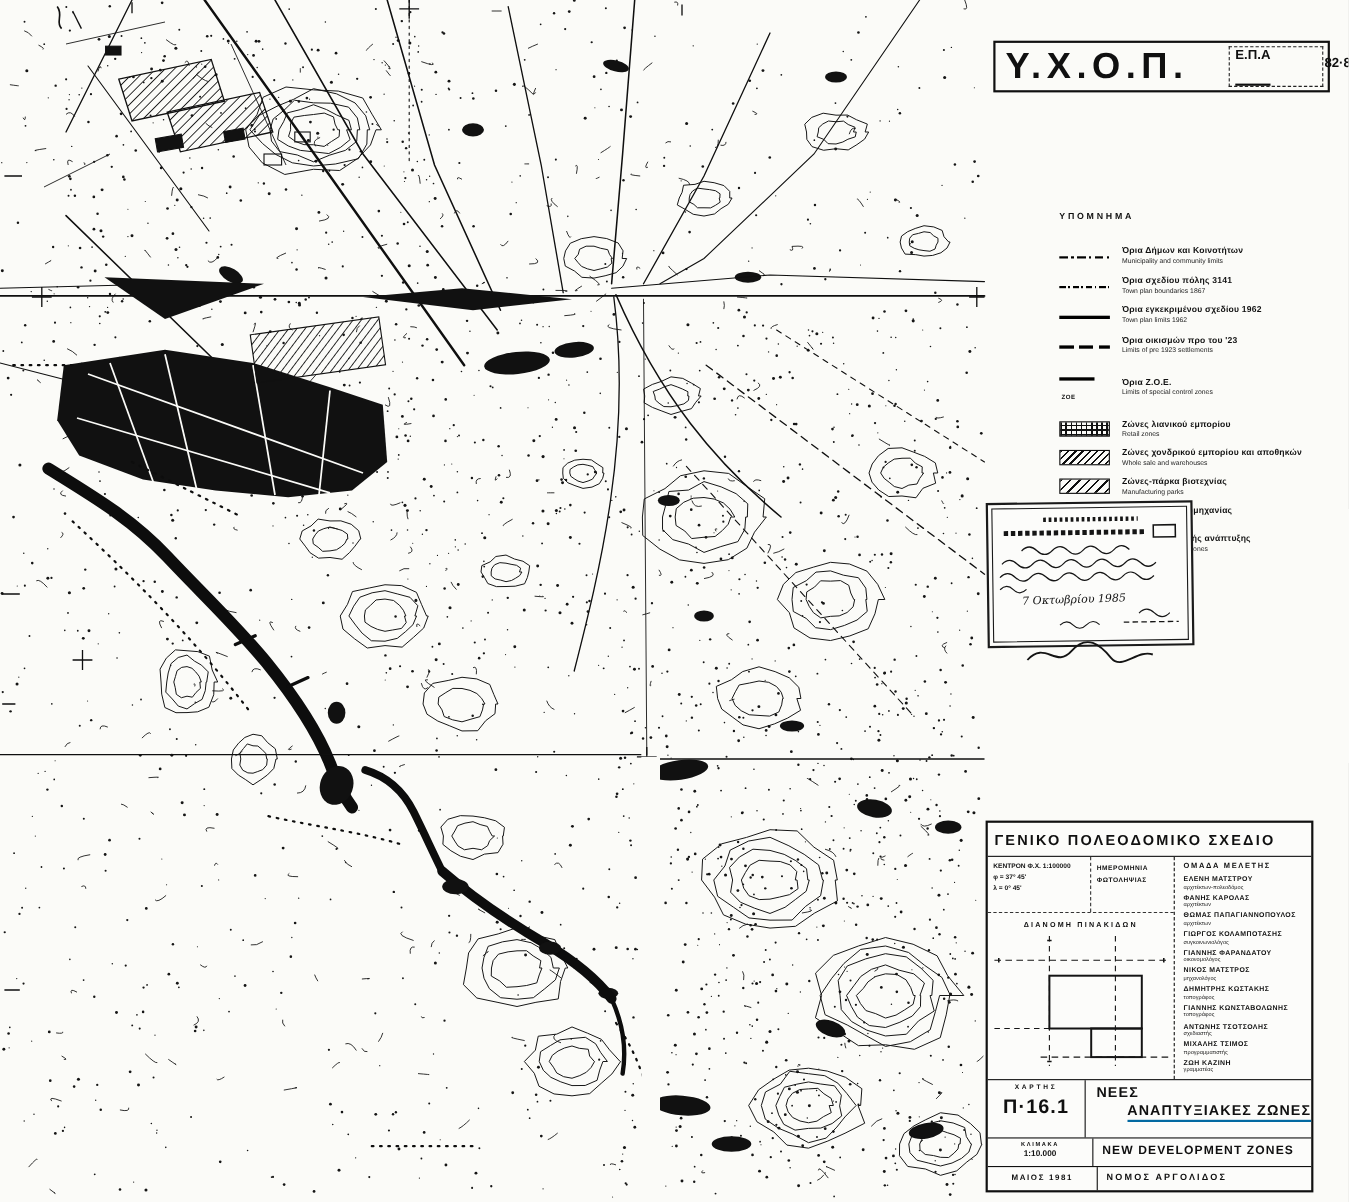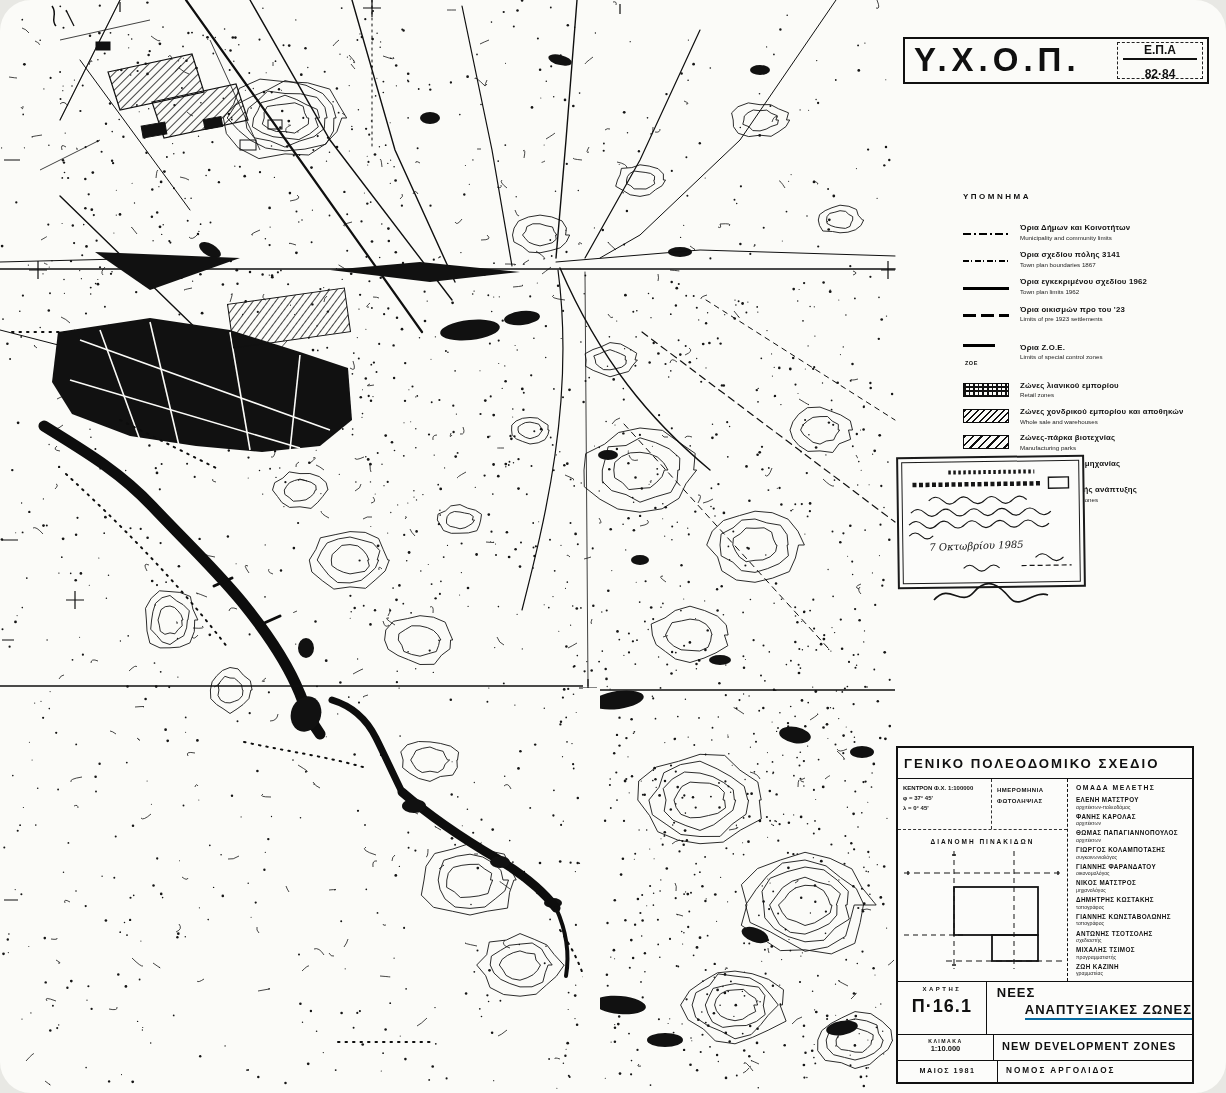--- a/index.html
+++ b/index.html
@@ -1,27 +1,27 @@
 <!DOCTYPE html>
 <html><head>
 <meta charset="utf-8">
 <style>
   html,body{margin:0;padding:0;background:#e8e8e4;}
   #page{position:relative;width:1226px;height:1093px;background:#fbfbf8;overflow:hidden;
-        font-family:"Liberation Sans",sans-serif;color:#101010;border-radius:31px;}
+        font-family:"Liberation Sans",sans-serif;color:#101010;}
   #mapsvg{position:absolute;left:0;top:0;}
   .abs{position:absolute;}
 
   
   #logo{left:903px;top:37px;width:306px;height:47px;border:2px solid #101010;
         display:flex;background:#fbfbf8;box-sizing:border-box;}
   .logo-main{flex:1;font-size:33px;font-weight:bold;letter-spacing:5px;line-height:42px;
              padding-left:9px;white-space:nowrap;}
-  .logo-right{width:86px;margin:3px 4px;border:1.5px dashed #222;display:flex;flex-direction:column;
-              justify-content:flex-start;text-align:center;font-weight:bold;box-sizing:border-box;}
+  .logo-right{width:86px;margin:3px 4px;border:1.5px dashed #222;display:flex;flex-direction:row;
+              justify-content:flex-start;text-align:center;font-weight:bold;box-sizing:border-box;gap:44px;}
   .logo-right .r1{font-size:12px;border-bottom:2.5px solid #101010;padding-bottom:1px;margin:0 5px;}
   .logo-right .r2{font-size:12px;padding-top:7px;}
 
   
   #legend{left:963px;top:192px;width:256px;}
   .lg-title{font-size:8px;font-weight:bold;letter-spacing:2.5px;margin-bottom:22px;}
   .lg-row{display:flex;align-items:center;margin-bottom:8px;}
   .lg-sym{width:46px;flex:none;margin-right:11px;margin-top:4px;position:relative;}
   .ls-dashdot{height:2px;background:repeating-linear-gradient(90deg,#000 0 8px,transparent 8px 11px,#000 11px 13px,transparent 13px 16px);}
   .ls-dashdot2{height:2px;background:repeating-linear-gradient(90deg,#000 0 6px,transparent 6px 8px,#000 8px 9.5px,transparent 9.5px 12px);}

